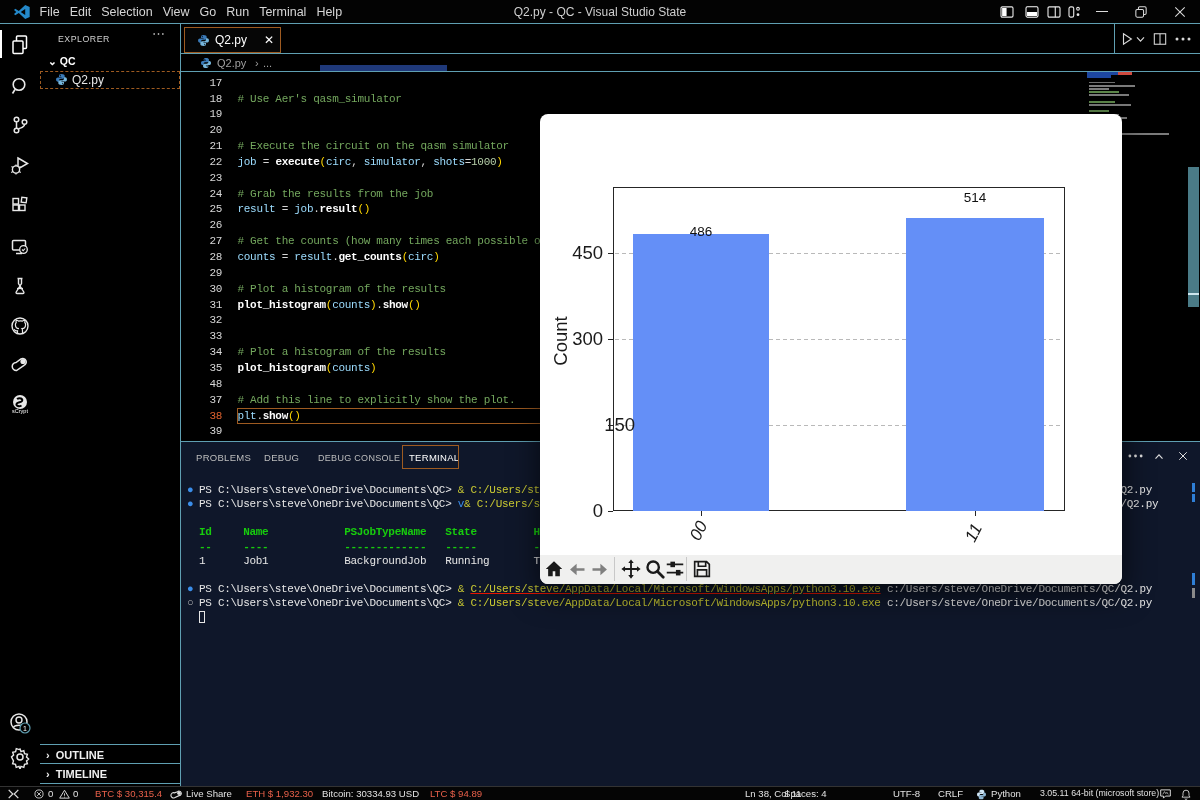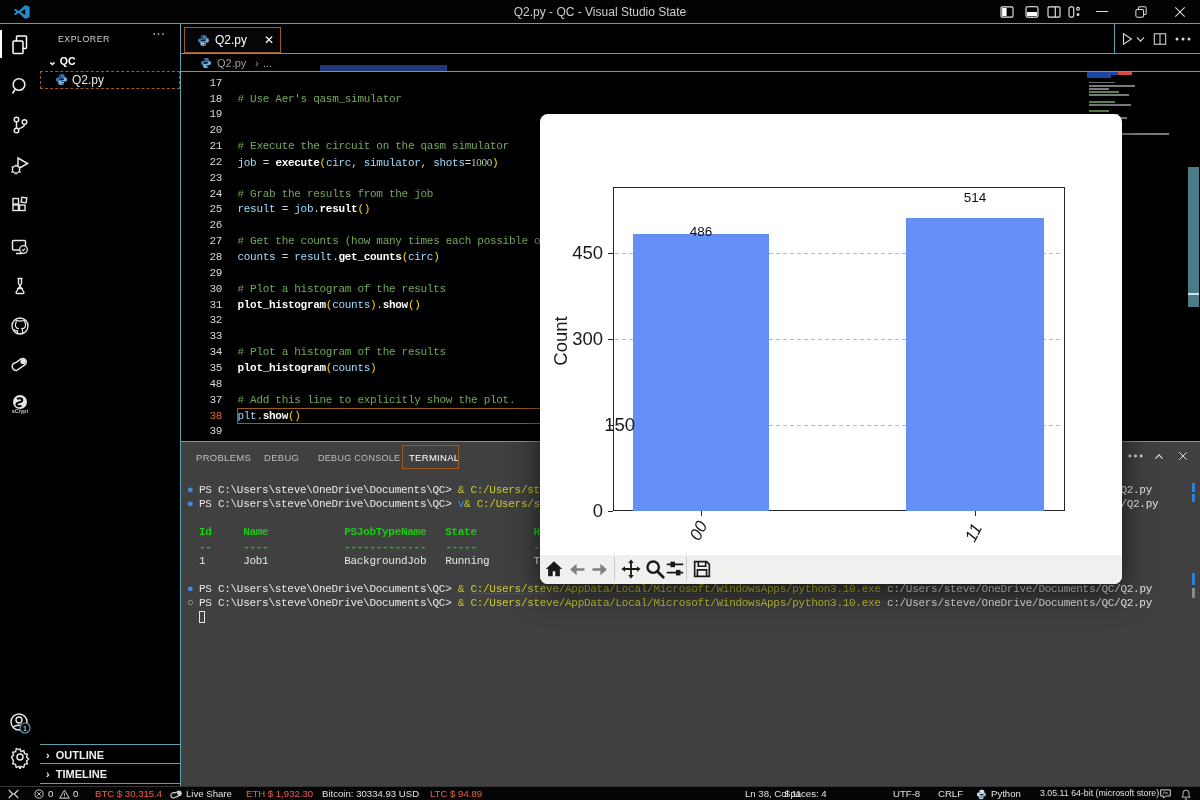--- a/index.html
+++ b/index.html
@@ -25,23 +25,23 @@
   #tab1 { position:absolute; left:3px; top:3px; width:97px; height:26px; border:1px solid #9e5b21;
     background:#060606; color:#fff; font-size:12px; }
   #breadcrumb { position:absolute; left:181px; top:55px; width:1019px; height:17px; background:#000;
     border-bottom:1px solid #5f9fb2; color:#9f9f9f; font-size:11px; }
   #editor { position:absolute; left:181px; top:72px; width:1019px; height:369px; background:#000; overflow:hidden; }
   .cl { position:absolute; left:0; width:1019px; height:15.85px; font-size:11px; letter-spacing:-0.29px; line-height:15.85px;
     font-family:"Liberation Mono",monospace; white-space:pre; color:#d4d4d4; }
   .ln { position:absolute; left:0; width:41px; text-align:right; color:#d7d7d7; }
   .ct { position:absolute; left:56.5px; }
   .cm { color:#74a85e; } .vr { color:#9CDCFE; } .fn { color:#fdfdfd; font-weight:bold; }
-  .st { color:#CE9178; } .nu { color:#B5CEA8;font-family:Liberation Serif, serif; } .pr { color:#ffd700; } .wh { color:#d4d4d4; }
-  
-  #panel { position:absolute; left:181px; top:441px; width:1019px; height:345px; background:#404040;
+  .st { color:#CE9178; } .nu { color:#B5CEA8; } .pr { color:#ffd700; } .wh { color:#d4d4d4; }
+  
+  #panel { position:absolute; left:181px; top:441px; width:1019px; height:345px; background:#0f172a;
     border-top:1px solid #5f9fb2; }
   .ptab { position:absolute; top:4px; height:24px; line-height:24px; color:#bdbdbd; font-size:9.5px; letter-spacing:.3px;}
   .trow { position:absolute; left:0; width:1019px; height:14.05px; font-size:11px; letter-spacing:-0.29px; line-height:14.05px;
     font-family:"Liberation Mono",monospace; white-space:pre; color:#e6e6e6; }
   .ty { color:#c9c932; } .tg { color:#17cc0d; font-weight:bold; } .tb { color:#3b8eea; }
   
   #statusbar { position:absolute; left:0; top:786px; width:1200px; height:14px; background:#050505;
     color:#e2e2e2; font-size:9.6px; border-top:1px solid #333; }
   #statusbar .it { position:absolute; top:0; line-height:13px; white-space:nowrap; }
   .crypto { color:#e8604a; }
@@ -78,20 +78,30 @@
         <circle cx="11.5" cy="10.2" r="1.6" fill="#e8e8e8"></circle>
       </svg>
 <div class="abs" style="left:1096px;top:11px;width:12px;height:1.2px;background:#dcdcdc;"></div>
 <svg class="abs" style="left:1135px;top:6px" width="12" height="12" viewBox="0 0 14 14">
         <rect x="1" y="4" width="9" height="9" rx="1.5" stroke="#dcdcdc" stroke-width="1.2" fill="none"></rect>
         <path d="M4 4 V2.5 a1.5 1.5 0 0 1 1.5-1.5 h6 a1.5 1.5 0 0 1 1.5 1.5 v6 a1.5 1.5 0 0 1-1.5 1.5 H10" stroke="#dcdcdc" stroke-width="1.2" fill="none"></path>
       </svg>
 <svg class="abs" style="left:1174px;top:6px" width="12" height="12" viewBox="0 0 14 14">
         <path d="M1.5 1.5 L12.5 12.5 M12.5 1.5 L1.5 12.5" stroke="#dcdcdc" stroke-width="1.2"></path>
       </svg>
+<div id="menus">
+        <span>File</span>
+        <span>Edit</span>
+        <span>Selection</span>
+        <span>View</span>
+        <span>Go</span>
+        <span>Run</span>
+        <span>Terminal</span>
+        <span>Help</span>
+      </div>
   </div>
 
   <div id="activitybar">
       <div class="abs" style="left:0;top:6px;width:2px;height:28px;background:#fff;"></div>
 <svg class="aicon" style="top:9px" viewBox="0 0 24 24">
         <rect x="8.5" y="3" width="10" height="12.5" rx="1" stroke="#fff" stroke-width="1.5" fill="none"></rect>
         <rect x="5" y="8" width="10" height="12.5" rx="1" stroke="#fff" stroke-width="1.5" fill="#000"></rect>
       </svg>
 <svg class="aicon" style="top:50px" viewBox="0 0 24 24">
         <circle cx="11" cy="10.5" r="5.8" stroke="#e8e8e8" stroke-width="1.6" fill="none"></circle>

